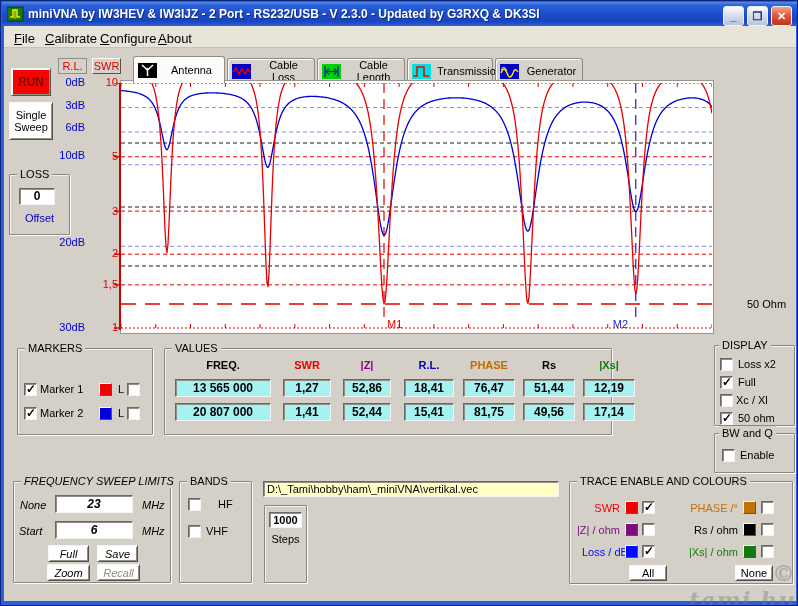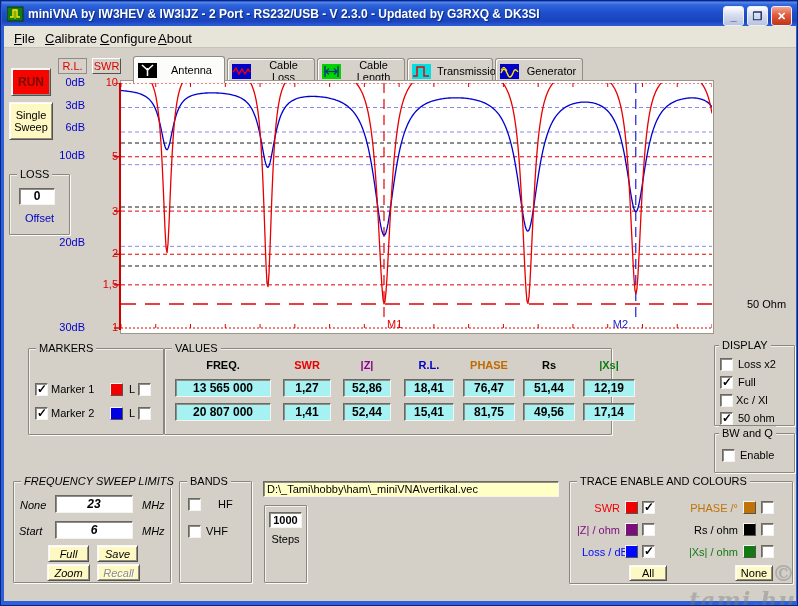--- a/index.html
+++ b/index.html
@@ -18,21 +18,21 @@
   .wbtn.cls{background:linear-gradient(180deg,#F3A793,#E05A3C 45%,#BE3518);color:#fff;}
   #client{position:absolute;left:3px;top:25px;width:792px;height:575px;background:#D4D0C8;}
   #menubar{position:absolute;left:3px;top:25px;width:792px;height:22px;background:#E7E4DA;
     border-bottom:1px solid #C6C3B8;}
   .menu-item{position:absolute;top:3px;font-size:13px;padding:2px 5px;color:#000;}
   .menu-item::first-letter{text-decoration:underline;}
   .group{position:absolute;border:1px solid #8A887F;border-radius:1px;
     box-shadow:1px 1px 0 rgba(255,255,255,.9), inset 1px 1px 0 rgba(255,255,255,.7);}
   .legend{position:absolute;top:-8px;left:7px;background:#D4D0C8;padding:0 3px;font-size:11px;
     line-height:14px;white-space:nowrap;}
-  .btn{position:absolute;background:#fef9c3;font-size:11px;color:#000;text-align:center;
+  .btn{position:absolute;background:#ffffff;font-size:11px;color:#000;text-align:center;
     border-top:1px solid #F8F7F3;border-left:1px solid #F8F7F3;
     border-right:1px solid #55534C;border-bottom:1px solid #55534C;
     box-shadow:inset 1px 1px 0 #fff, inset -1px -1px 0 #8F8D85;
     display:flex;align-items:center;justify-content:center;line-height:12px;}
   .btn.disabled{color:#8E8C84;text-shadow:1px 1px 0 #fff;}
   .cb{position:absolute;width:13px;height:13px;background:#fff;
     border-top:1px solid #6A6861;border-left:1px solid #6A6861;
     border-right:1px solid #F4F3EF;border-bottom:1px solid #F4F3EF;
     box-shadow:inset 1px 1px 0 #8F8D85;}
   .cb[data-checked="true"]::after{content:"✓";position:absolute;left:1px;top:-2px;
@@ -224,21 +224,21 @@
       <line x1="1" y1="245" x2="7" y2="245" stroke="#D00000" stroke-width="1.4"></line>
       <line x1="270.99499999999995" y1="0" x2="270.99499999999995" y2="236" stroke="#E00000" stroke-width="1.2" stroke-dasharray="10 6"></line>
       <line x1="522.761" y1="0" x2="522.761" y2="236" stroke="#2222CC" stroke-width="1.2" stroke-dasharray="10 6"></line>
       <polyline points="8,7.5 9,7.6 10,7.7 11,7.8 12,7.9 13,8.0 14,8.1 15,8.3 16,8.4 17,8.6 18,8.7 19,8.9 20,9.1 21,9.2 22,9.5 23,9.7 24,9.9 25,10.2 26,10.5 27,10.8 28,11.2 29,11.6 30,12.1 31,12.6 32,13.1 33,13.7 34,14.4 35,15.2 36,16.1 37,17.1 38,18.3 39,19.6 40,21.1 41,22.9 42,24.9 43,27.3 44,30.0 45,33.2 46,36.8 47,40.9 48,45.4 49,50.2 50,55.1 51,59.7 52,63.5 53,66.0 54,66.7 55,65.6 56,62.8 57,58.9 58,54.2 59,49.3 60,44.6 61,40.2 62,36.3 63,32.8 64,29.8 65,27.2 66,24.9 67,23.0 68,21.3 69,19.9 70,18.6 71,17.5 72,16.6 73,15.8 74,15.0 75,14.4 76,13.8 77,13.3 78,12.9 79,12.5 80,12.2 81,11.9 82,11.6 83,11.3 84,11.1 85,10.9 86,10.8 87,10.6 88,10.5 89,10.4 90,10.3 91,10.2 92,10.1 93,10.0 94,10.0 95,9.9 96,9.9 97,9.9 98,9.9 99,9.9 100,9.9 101,9.9 102,9.9 103,9.9 104,10.0 105,10.0 106,10.1 107,10.2 108,10.2 109,10.3 110,10.4 111,10.5 112,10.6 113,10.8 114,10.9 115,11.1 116,11.2 117,11.4 118,11.6 119,11.8 120,12.1 121,12.3 122,12.6 123,12.9 124,13.3 125,13.7 126,14.1 127,14.5 128,15.0 129,15.6 130,16.2 131,16.9 132,17.6 133,18.5 134,19.4 135,20.5 136,21.7 137,23.0 138,24.5 139,26.2 140,28.2 141,30.4 142,33.0 143,35.8 144,39.1 145,42.8 146,47.0 147,51.7 148,56.8 149,62.2 150,67.7 151,73.1 152,77.9 153,81.6 154,83.8 155,84.3 156,82.8 157,79.7 158,75.4 159,70.2 160,64.8 161,59.3 162,54.1 163,49.3 164,45.0 165,41.2 166,37.8 167,34.8 168,32.1 169,29.9 170,27.9 171,26.1 172,24.6 173,23.2 174,22.0 175,21.0 176,20.0 177,19.2 178,18.5 179,17.8 180,17.3 181,16.8 182,16.3 183,15.9 184,15.5 185,15.2 186,14.9 187,14.7 188,14.4 189,14.3 190,14.1 191,13.9 192,13.8 193,13.7 194,13.6 195,13.5 196,13.5 197,13.4 198,13.4 199,13.4 200,13.4 201,13.4 202,13.4 203,13.5 204,13.5 205,13.6 206,13.7 207,13.8 208,13.9 209,14.0 210,14.1 211,14.2 212,14.4 213,14.5 214,14.7 215,14.9 216,15.1 217,15.3 218,15.6 219,15.8 220,16.1 221,16.4 222,16.7 223,17.1 224,17.4 225,17.8 226,18.2 227,18.7 228,19.2 229,19.7 230,20.2 231,20.8 232,21.4 233,22.1 234,22.8 235,23.6 236,24.4 237,25.3 238,26.3 239,27.3 240,28.4 241,29.6 242,30.9 243,32.4 244,33.9 245,35.6 246,37.4 247,39.4 248,41.6 249,44.0 250,46.6 251,49.5 252,52.6 253,56.0 254,59.8 255,63.9 256,68.4 257,73.3 258,78.6 259,84.3 260,90.5 261,97.0 262,103.9 263,111.0 264,118.3 265,125.5 266,132.4 267,138.7 268,144.1 269,148.3 270,151.1 271,152.2 272,151.7 273,149.4 274,145.7 275,140.7 276,134.7 277,128.0 278,120.9 279,113.6 280,106.5 281,99.5 282,92.8 283,86.6 284,80.7 285,75.3 286,70.3 287,65.7 288,61.5 289,57.6 290,54.1 291,50.9 292,48.0 293,45.3 294,42.9 295,40.6 296,38.6 297,36.7 298,35.0 299,33.4 300,32.0 301,30.7 302,29.4 303,28.3 304,27.3 305,26.3 306,25.4 307,24.6 308,23.8 309,23.1 310,22.4 311,21.8 312,21.2 313,20.7 314,20.2 315,19.7 316,19.3 317,18.9 318,18.5 319,18.2 320,17.9 321,17.6 322,17.3 323,17.0 324,16.8 325,16.6 326,16.4 327,16.2 328,16.0 329,15.8 330,15.7 331,15.5 332,15.4 333,15.3 334,15.2 335,15.1 336,15.0 337,15.0 338,14.9 339,14.9 340,14.8 341,14.8 342,14.8 343,14.8 344,14.8 345,14.8 346,14.8 347,14.9 348,14.9 349,15.0 350,15.0 351,15.1 352,15.2 353,15.3 354,15.4 355,15.5 356,15.7 357,15.8 358,16.0 359,16.2 360,16.4 361,16.6 362,16.8 363,17.0 364,17.3 365,17.6 366,17.9 367,18.2 368,18.5 369,18.9 370,19.3 371,19.7 372,20.2 373,20.7 374,21.2 375,21.8 376,22.4 377,23.0 378,23.7 379,24.5 380,25.3 381,26.2 382,27.1 383,28.1 384,29.2 385,30.4 386,31.7 387,33.2 388,34.7 389,36.4 390,38.2 391,40.2 392,42.4 393,44.8 394,47.4 395,50.2 396,53.4 397,56.8 398,60.6 399,64.7 400,69.2 401,74.0 402,79.3 403,85.1 404,91.2 405,97.6 406,104.4 407,111.4 408,118.4 409,125.2 410,131.7 411,137.4 412,142.2 413,145.7 414,147.8 415,148.2 416,147.0 417,144.2 418,140.0 419,134.7 420,128.6 421,122.0 422,115.0 423,108.0 424,101.2 425,94.6 426,88.3 427,82.4 428,76.9 429,71.9 430,67.2 431,62.9 432,59.0 433,55.5 434,52.2 435,49.3 436,46.6 437,44.1 438,41.8 439,39.8 440,37.9 441,36.2 442,34.6 443,33.2 444,31.9 445,30.7 446,29.6 447,28.5 448,27.6 449,26.7 450,25.9 451,25.2 452,24.5 453,23.9 454,23.3 455,22.8 456,22.3 457,21.9 458,21.5 459,21.1 460,20.8 461,20.5 462,20.3 463,20.0 464,19.8 465,19.6 466,19.5 467,19.3 468,19.2 469,19.2 470,19.1 471,19.1 472,19.1 473,19.1 474,19.1 475,19.2 476,19.3 477,19.4 478,19.6 479,19.7 480,19.9 481,20.2 482,20.4 483,20.7 484,21.1 485,21.5 486,21.9 487,22.4 488,22.9 489,23.4 490,24.1 491,24.8 492,25.5 493,26.4 494,27.3 495,28.3 496,29.4 497,30.6 498,32.0 499,33.4 500,35.1 501,36.9 502,38.9 503,41.1 504,43.5 505,46.2 506,49.2 507,52.5 508,56.2 509,60.2 510,64.6 511,69.4 512,74.7 513,80.4 514,86.4 515,92.7 516,99.2 517,105.6 518,111.8 519,117.5 520,122.3 521,126.0 522,128.2 523,128.7 524,127.7 525,125.0 526,121.0 527,115.8 528,109.9 529,103.6 530,97.0 531,90.5 532,84.2 533,78.2 534,72.6 535,67.4 536,62.6 537,58.3 538,54.3 539,50.7 540,47.4 541,44.4 542,41.7 543,39.3 544,37.1 545,35.1 546,33.2 547,31.6 548,30.1 549,28.7 550,27.4 551,26.3 552,25.2 553,24.2 554,23.3 555,22.5 556,21.8 557,21.1 558,20.4 559,19.9 560,19.3 561,18.8 562,18.4 563,17.9 564,17.5 565,17.2 566,16.9 567,16.6 568,16.3 569,16.1 570,15.8 571,15.6 572,15.5 573,15.3 574,15.2 575,15.1 576,15.0 577,14.9 578,14.9 579,14.9 580,14.9 581,14.9 582,15.0 583,15.1 584,15.2 585,15.4 586,15.6 587,15.8 588,16.1 589,16.4 590,16.8 591,17.2 592,17.7 593,18.3 594,18.9 595,19.6 596,20.5 597,21.5 598,22.6 599,23.8" fill="none" stroke="#0000D0" stroke-width="1.3" stroke-linejoin="round"></polyline>
       <polyline points="8,-16.6 9,-16.5 10,-16.4 11,-16.2 12,-16.1 13,-16.0 14,-15.8 15,-15.7 16,-15.5 17,-15.3 18,-15.1 19,-14.9 20,-14.7 21,-14.5 22,-14.2 23,-13.9 24,-13.6 25,-13.2 26,-12.8 27,-12.4 28,-11.9 29,-11.3 30,-10.7 31,-10.1 32,-9.3 33,-8.4 34,-7.4 35,-6.3 36,-5.0 37,-3.4 38,-1.6 39,0.5 40,3.0 41,6.1 42,9.7 43,14.2 44,19.8 45,26.7 46,35.4 47,46.4 48,60.3 49,77.7 50,98.7 51,122.5 52,146.1 53,163.9 54,169.6 55,160.8 56,141.3 57,117.2 58,93.9 59,73.7 60,57.1 61,44.0 62,33.5 63,25.3 64,18.8 65,13.5 66,9.2 67,5.7 68,2.9 69,0.5 70,-1.5 71,-3.3 72,-4.7 73,-5.9 74,-7.0 75,-8.0 76,-8.8 77,-9.5 78,-10.1 79,-10.7 80,-11.1 81,-11.6 82,-12.0 83,-12.3 84,-12.6 85,-12.9 86,-13.1 87,-13.4 88,-13.5 89,-13.7 90,-13.9 91,-14.0 92,-14.1 93,-14.2 94,-14.3 95,-14.4 96,-14.5 97,-14.5 98,-14.6 99,-14.6 100,-14.6 101,-14.7 102,-14.7 103,-14.7 104,-14.6 105,-14.6 106,-14.6 107,-14.5 108,-14.5 109,-14.4 110,-14.4 111,-14.3 112,-14.2 113,-14.1 114,-14.0 115,-13.8 116,-13.7 117,-13.5 118,-13.3 119,-13.1 120,-12.9 121,-12.7 122,-12.4 123,-12.1 124,-11.8 125,-11.4 126,-11.0 127,-10.5 128,-10.0 129,-9.5 130,-8.8 131,-8.1 132,-7.3 133,-6.4 134,-5.4 135,-4.2 136,-2.8 137,-1.2 138,0.6 139,2.8 140,5.4 141,8.5 142,12.2 143,16.6 144,22.1 145,28.9 146,37.5 147,48.2 148,61.7 149,78.8 150,100.1 151,125.7 152,154.1 153,181.3 154,200.1 155,203.7 156,190.6 157,165.9 158,137.3 159,110.3 160,87.2 161,68.5 162,53.6 163,41.8 164,32.5 165,25.0 166,19.1 167,14.2 168,10.2 169,6.9 170,4.2 171,1.9 172,-0.1 173,-1.7 174,-3.2 175,-4.4 176,-5.5 177,-6.4 178,-7.2 179,-7.9 180,-8.6 181,-9.1 182,-9.6 183,-10.1 184,-10.5 185,-10.8 186,-11.1 187,-11.4 188,-11.7 189,-11.9 190,-12.1 191,-12.3 192,-12.4 193,-12.6 194,-12.7 195,-12.8 196,-12.9 197,-13.0 198,-13.0 199,-13.1 200,-13.1 201,-13.1 202,-13.2 203,-13.2 204,-13.2 205,-13.1 206,-13.1 207,-13.1 208,-13.0 209,-13.0 210,-12.9 211,-12.9 212,-12.8 213,-12.7 214,-12.6 215,-12.5 216,-12.4 217,-12.2 218,-12.1 219,-11.9 220,-11.7 221,-11.6 222,-11.4 223,-11.1 224,-10.9 225,-10.6 226,-10.4 227,-10.1 228,-9.8 229,-9.4 230,-9.0 231,-8.6 232,-8.2 233,-7.7 234,-7.2 235,-6.7 236,-6.1 237,-5.5 238,-4.7 239,-4.0 240,-3.1 241,-2.2 242,-1.2 243,-0.1 244,1.1 245,2.5 246,3.9 247,5.6 248,7.5 249,9.5 250,11.8 251,14.5 252,17.4 253,20.8 254,24.6 255,28.9 256,34.0 257,39.7 258,46.4 259,54.1 260,63.0 261,73.3 262,85.2 263,98.9 264,114.5 265,131.8 266,150.5 267,169.9 268,188.5 269,204.5 270,215.9 271,220.8 272,218.3 273,209.0 274,194.3 275,176.3 276,157.1 277,138.0 278,120.2 279,104.0 280,89.7 281,77.2 282,66.3 283,57.0 284,48.9 285,41.9 286,35.9 287,30.6 288,26.1 289,22.1 290,18.6 291,15.5 292,12.8 293,10.4 294,8.2 295,6.3 296,4.6 297,3.0 298,1.6 299,0.4 300,-0.8 301,-1.8 302,-2.8 303,-3.6 304,-4.4 305,-5.1 306,-5.8 307,-6.4 308,-7.0 309,-7.5 310,-8.0 311,-8.4 312,-8.8 313,-9.2 314,-9.6 315,-9.9 316,-10.2 317,-10.5 318,-10.7 319,-11.0 320,-11.2 321,-11.4 322,-11.6 323,-11.8 324,-12.0 325,-12.1 326,-12.3 327,-12.4 328,-12.6 329,-12.7 330,-12.8 331,-12.9 332,-13.0 333,-13.1 334,-13.1 335,-13.2 336,-13.3 337,-13.3 338,-13.4 339,-13.4 340,-13.5 341,-13.5 342,-13.5 343,-13.5 344,-13.6 345,-13.6 346,-13.6 347,-13.6 348,-13.5 349,-13.5 350,-13.5 351,-13.5 352,-13.4 353,-13.4 354,-13.3 355,-13.3 356,-13.2 357,-13.2 358,-13.1 359,-13.0 360,-12.9 361,-12.8 362,-12.7 363,-12.6 364,-12.4 365,-12.3 366,-12.1 367,-11.9 368,-11.8 369,-11.6 370,-11.4 371,-11.1 372,-10.9 373,-10.6 374,-10.3 375,-10.0 376,-9.6 377,-9.3 378,-8.9 379,-8.4 380,-8.0 381,-7.4 382,-6.9 383,-6.2 384,-5.6 385,-4.8 386,-4.0 387,-3.1 388,-2.1 389,-1.0 390,0.3 391,1.7 392,3.2 393,5.0 394,7.0 395,9.2 396,11.7 397,14.7 398,18.0 399,21.9 400,26.4 401,31.6 402,37.8 403,45.0 404,53.5 405,63.6 406,75.6 407,89.6 408,106.1 409,124.9 410,145.7 411,167.7 412,189.0 413,206.8 414,218.1 415,220.5 416,213.4 417,198.5 418,178.5 419,156.6 420,135.1 421,115.2 422,97.6 423,82.4 424,69.4 425,58.5 426,49.2 427,41.4 428,34.8 429,29.1 430,24.3 431,20.2 432,16.6 433,13.5 434,10.8 435,8.4 436,6.3 437,4.5 438,2.9 439,1.4 440,0.2 441,-1.0 442,-2.0 443,-2.9 444,-3.8 445,-4.5 446,-5.2 447,-5.8 448,-6.4 449,-6.9 450,-7.4 451,-7.8 452,-8.1 453,-8.5 454,-8.8 455,-9.1 456,-9.3 457,-9.6 458,-9.8 459,-10.0 460,-10.1 461,-10.3 462,-10.4 463,-10.5 464,-10.6 465,-10.7 466,-10.7 467,-10.7 468,-10.8 469,-10.8 470,-10.8 471,-10.8 472,-10.7 473,-10.7 474,-10.6 475,-10.5 476,-10.4 477,-10.3 478,-10.1 479,-10.0 480,-9.8 481,-9.6 482,-9.4 483,-9.1 484,-8.8 485,-8.5 486,-8.2 487,-7.8 488,-7.4 489,-6.9 490,-6.4 491,-5.9 492,-5.3 493,-4.6 494,-3.8 495,-3.0 496,-2.1 497,-1.1 498,0.1 499,1.4 500,2.8 501,4.5 502,6.3 503,8.4 504,10.8 505,13.5 506,16.7 507,20.3 508,24.5 509,29.4 510,35.2 511,41.9 512,49.9 513,59.4 514,70.6 515,83.8 516,99.2 517,116.9 518,136.7 519,157.7 520,178.2 521,195.8 522,207.5 523,210.8 524,205.1 525,191.6 526,172.9 527,152.0 528,131.3 529,112.0 530,94.9 531,80.1 532,67.5 533,56.8 534,47.8 535,40.2 536,33.7 537,28.2 538,23.5 539,19.5 540,16.0 541,13.0 542,10.4 543,8.1 544,6.1 545,4.4 546,2.8 547,1.4 548,0.2 549,-0.9 550,-1.8 551,-2.7 552,-3.5 553,-4.2 554,-4.8 555,-5.3 556,-5.8 557,-6.3 558,-6.6 559,-7.0 560,-7.3 561,-7.6 562,-7.8 563,-8.0 564,-8.1 565,-8.3 566,-8.3 567,-8.4 568,-8.4 569,-8.4 570,-8.4 571,-8.4 572,-8.3 573,-8.2 574,-8.0 575,-7.8 576,-7.6 577,-7.3 578,-7.0 579,-6.7 580,-6.2 581,-5.8 582,-5.2 583,-4.6 584,-4.0 585,-3.2 586,-2.3 587,-1.4 588,-0.3 589,1.0 590,2.4 591,4.0 592,5.9 593,8.1 594,10.5 595,13.4 596,16.7 597,20.6 598,25.1 599,30.4" fill="none" stroke="#E80000" stroke-width="1.3" stroke-linejoin="round"></polyline>
     </svg>
   <div class="lbl" id="m1-label" style="top: 317px; color: rgb(224, 0, 0); left: 385.995px;">M1</div>
   <div class="lbl" id="m2-label" style="top: 317px; color: rgb(34, 34, 204); left: 611.761px;">M2</div>
   <div class="lbl" style="left:746px;top:297px;">50 Ohm</div>
 
-  <div class="group" style="left:16px;top:347px;width:136px;height:87px;margin-left:11px;">
+  <div class="group" style="left:16px;top:347px;width:136px;height:87px;">
     <span class="legend">MARKERS</span>
     <span class="cb" style="left:6px;top:34px;" data-checked="true"></span>
     <span class="lbl" style="left:22px;top:34px;">Marker 1</span>
     <span class="swatch" style="left: 81px; top: 34px; background: rgb(240, 0, 0);"></span>
     <span class="lbl" style="left:100px;top:34px;">L</span>
     <span class="cb" style="left:109px;top:34px;" data-checked="false"></span>
     <span class="cb" style="left:6px;top:58px;" data-checked="true"></span>
     <span class="lbl" style="left:22px;top:58px;">Marker 2</span>
     <span class="swatch" style="left: 81px; top: 58px; background: rgb(0, 0, 224);"></span>
     <span class="lbl" style="left:100px;top:58px;">L</span>

